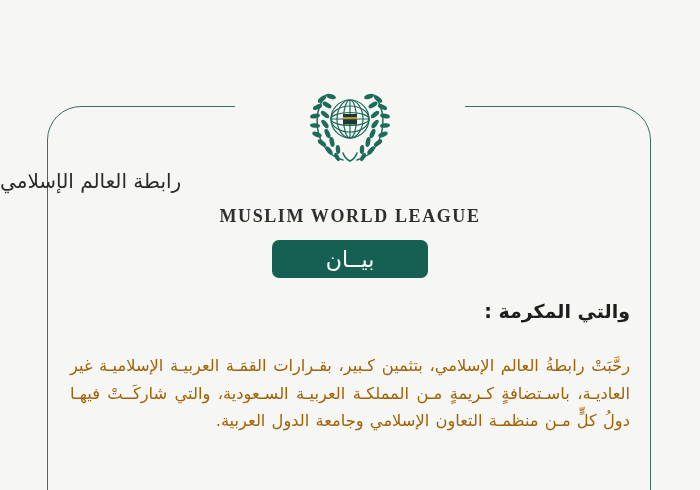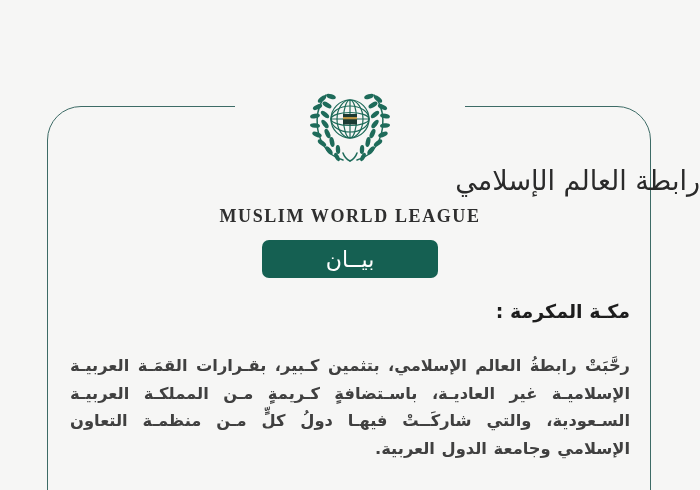--- a/index.html
+++ b/index.html
@@ -45,23 +45,23 @@
     width: 100px;
     height: 80px;
   }
   #emblem svg { display:block; width:100%; height:100%; }
 
   
   #wordmark-ar {
     position: absolute;
     left: 0; right: 0;
     top: 164px;
-    text-align: right;
-    font-family: "DejaVu Sans", "Liberation Sans", sans-serif;
-    font-size: 27px;
+    text-align: left;
+    font-family: "DejaVu Sans", "Liberation Sans", sans-serif;
+    font-size: 20px;
     line-height: 34px;
     color: #2a2a2a;
     direction: rtl;
     letter-spacing: -0.5px;
   }
   #wordmark-en {
     position: absolute;
     left: 0; right: 0;
     top: 206px;
     text-align: center;
@@ -77,21 +77,21 @@
     position: absolute;
     left: 0; right: 0;
     top: 240px;
     display: flex;
     justify-content: center;
   }
   #statement-badge {
     background: #156052;
     color: #ffffff;
     border-radius: 7px;
-    width: 176px;
+    width: 156px;
     height: 38px;
     display: flex;
     align-items: center;
     justify-content: center;
     font-size: 22px;
     direction: rtl;
     letter-spacing: 1px;
     font-family: "DejaVu Sans", "Liberation Sans", sans-serif;
   }
 
@@ -109,22 +109,22 @@
   #dateline {
     font-size: 19px;
     font-weight: 700;
     color: #1d1d1d;
     margin-bottom: 30px;
     letter-spacing: 0.5px;
   }
   #paragraph {
     font-size: 16.3px;
     line-height: 27.5px;
-    font-weight: 700;
-    color: #404040;
+    font-weight: 400;
+    color: #a16207;
     text-align: justify;
     text-align-last: right;
     word-spacing: 1px;
     margin-top: 30px;
   }
 </style>
 </head>
 <body>
 
 <div id="statement-card"></div>
@@ -196,15 +196,15 @@
 </div>
 
 <div id="wordmark-ar">رابطة العالم الإسلامي</div>
 <div id="wordmark-en">MUSLIM WORLD LEAGUE</div>
 
 <div id="badge-wrap">
   <div id="statement-badge">بيــان</div>
 </div>
 
 <div id="statement-body">
-  <div id="dateline">مكـة المكرمة :</div>
+  <div id="dateline">والتي المكرمة :</div>
   <div id="paragraph">رحَّبَتْ رابطةُ العالم الإسلامي، بتثمين كـبير، بقـرارات القمَـة العربيـة الإسلاميـة غير العاديـة، باسـتضافةٍ كـريمةٍ مـن المملكـة العربيـة السـعودية، والتي شاركَــتْ فيهـا دولُ كلٍّ مـن منظمـة التعاون الإسلامي وجامعة الدول العربية.</div>
 </div>
 
 </body></html>

